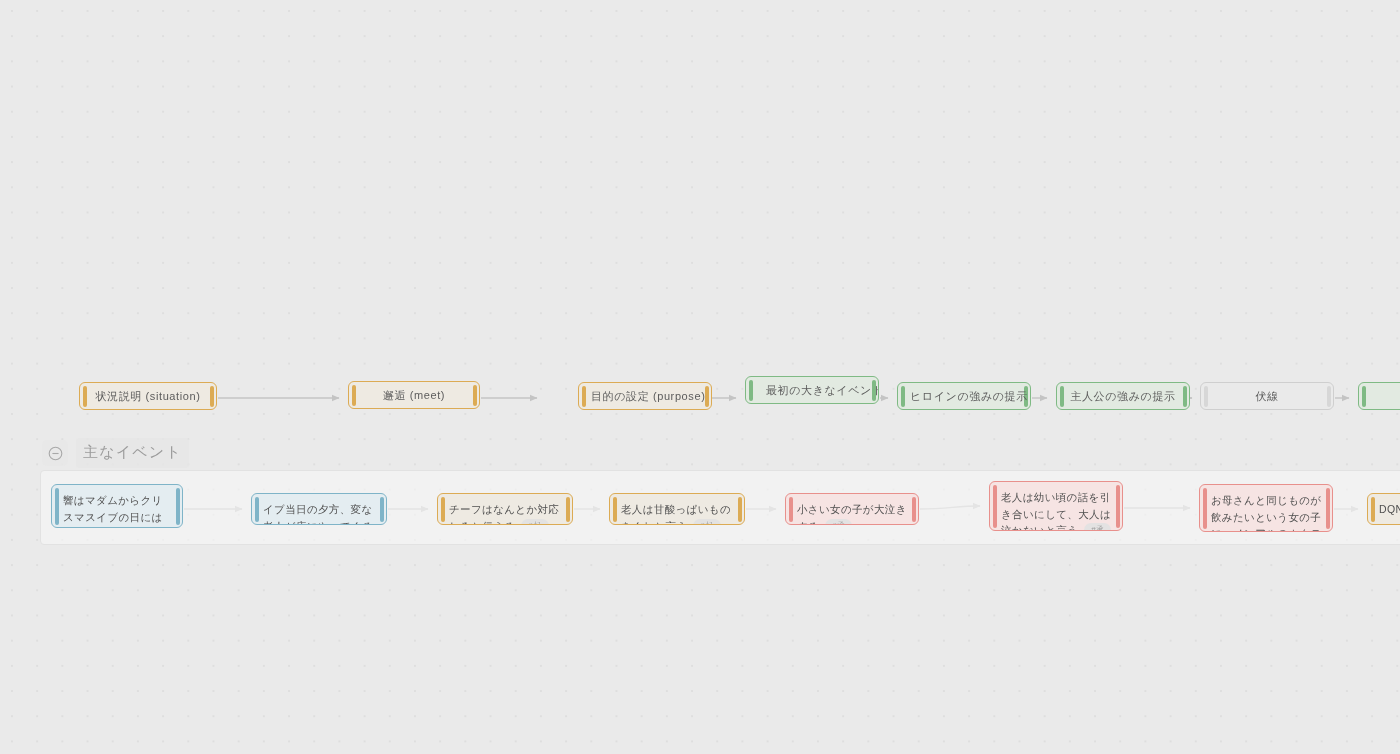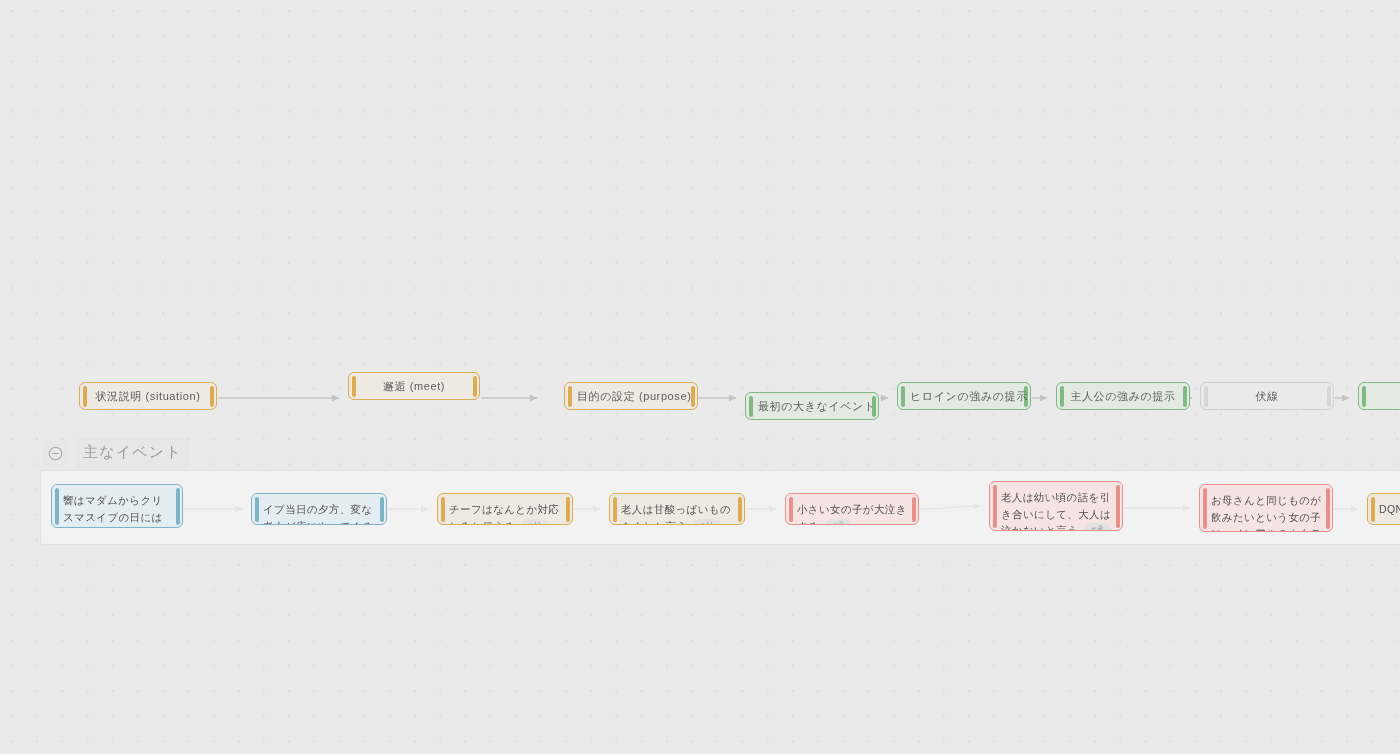--- a/index.html
+++ b/index.html
@@ -177,31 +177,31 @@
     </div>
     <div class="section-title">主なイベント</div>
   </div>
 
   <div id="node-layer">
       <div class="node phase-node c-tan" style="left: 79px; top: 382px; width: 138px;">
         <div class="bar-l"></div>
         <div class="bar-r"></div>
         <div class="inner">状況説明 (situation)</div>
       </div>
-      <div class="node phase-node c-tan" style="left: 348px; top: 372px; width: 132px;">
+      <div class="node phase-node c-tan" style="left: 348px; top: 381px; width: 132px;">
         <div class="bar-l"></div>
         <div class="bar-r"></div>
         <div class="inner">邂逅 (meet)</div>
       </div>
-      <div class="node phase-node c-tan" style="left: 564px; top: 382px; width: 134px;">
+      <div class="node phase-node c-tan" style="left: 578px; top: 382px; width: 134px;">
         <div class="bar-l"></div>
         <div class="bar-r"></div>
         <div class="inner">目的の設定 (purpose)</div>
       </div>
-      <div class="node phase-node c-green" style="left: 745px; top: 392px; width: 134px;">
+      <div class="node phase-node c-green" style="left: 745px; top: 376px; width: 134px; padding-left: 8px;">
         <div class="bar-l"></div>
         <div class="bar-r"></div>
         <div class="inner">最初の大きなイベント</div>
       </div>
       <div class="node phase-node c-green" style="left: 897px; top: 382px; width: 134px;">
         <div class="bar-l"></div>
         <div class="bar-r"></div>
         <div class="inner">ヒロインの強みの提示</div>
       </div>
       <div class="node phase-node c-green" style="left: 1056px; top: 382px; width: 134px;">

